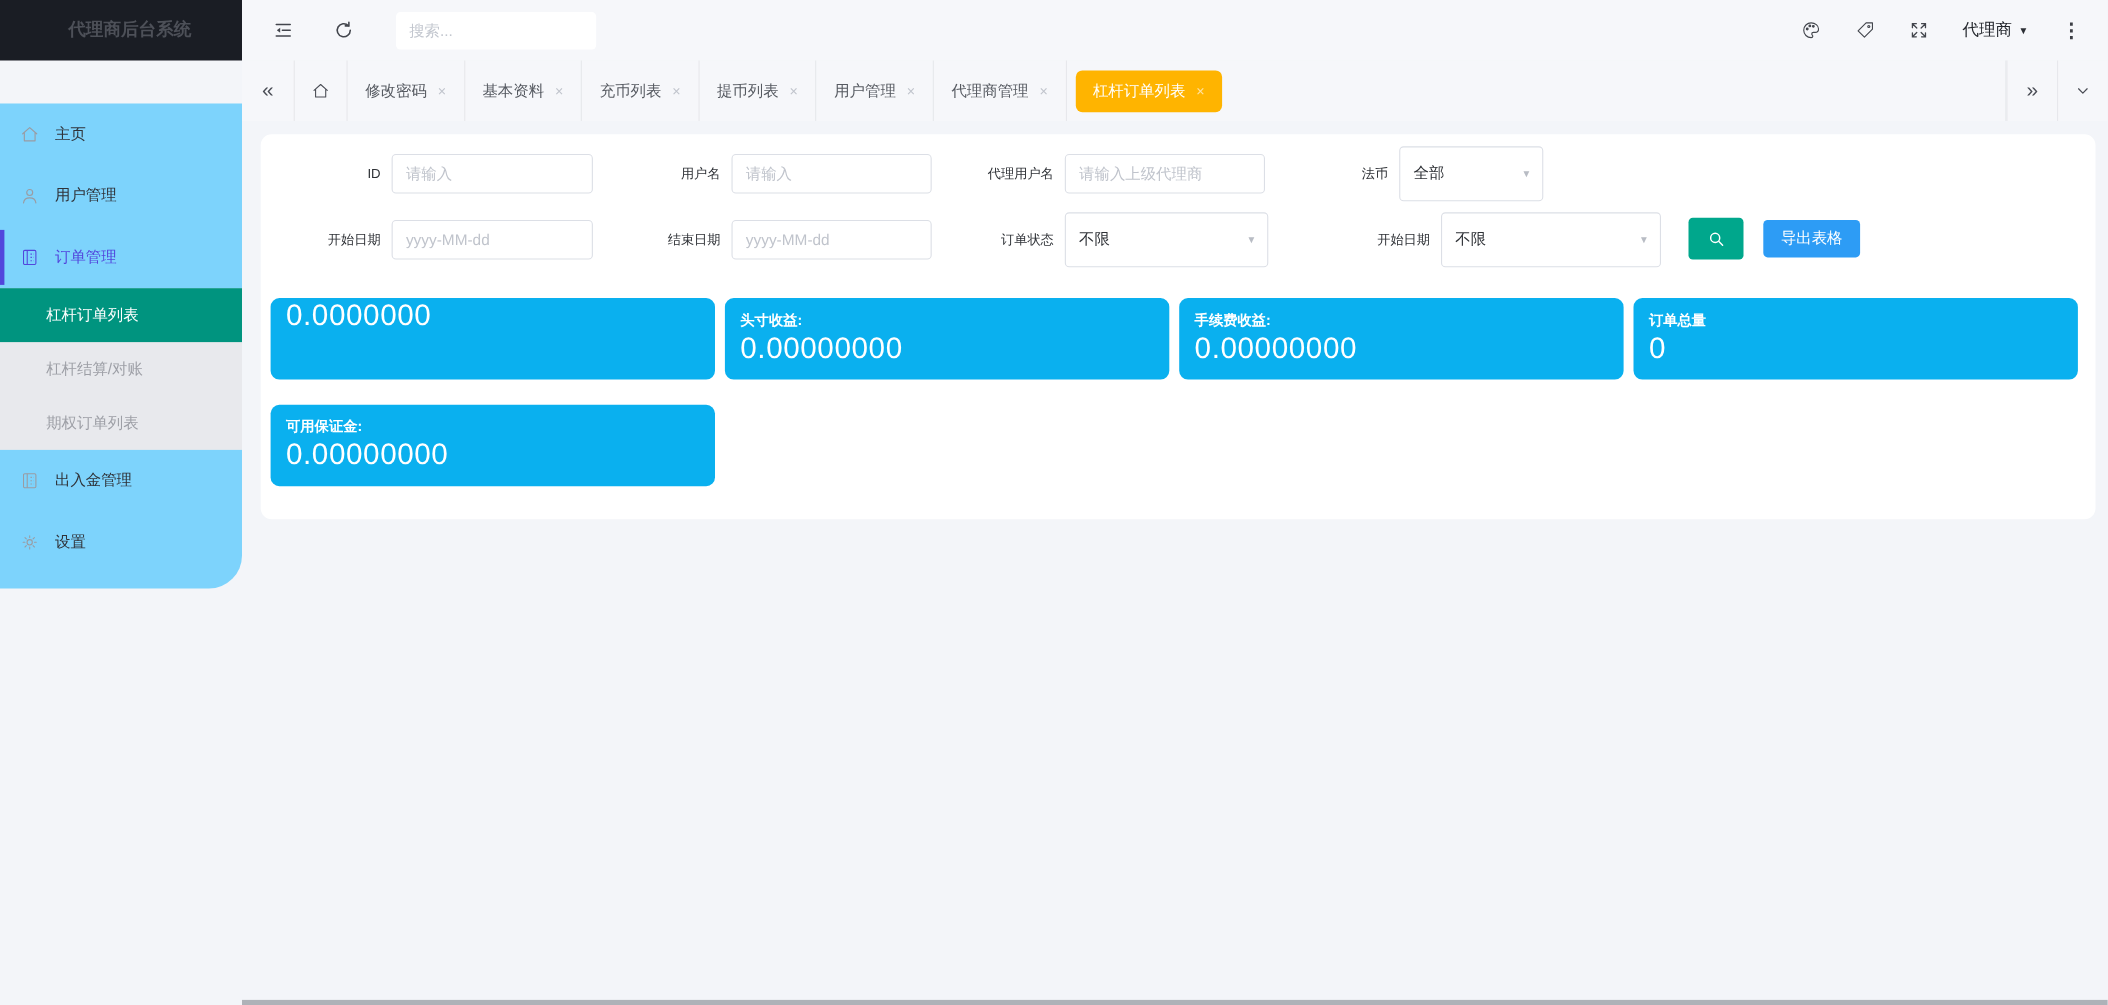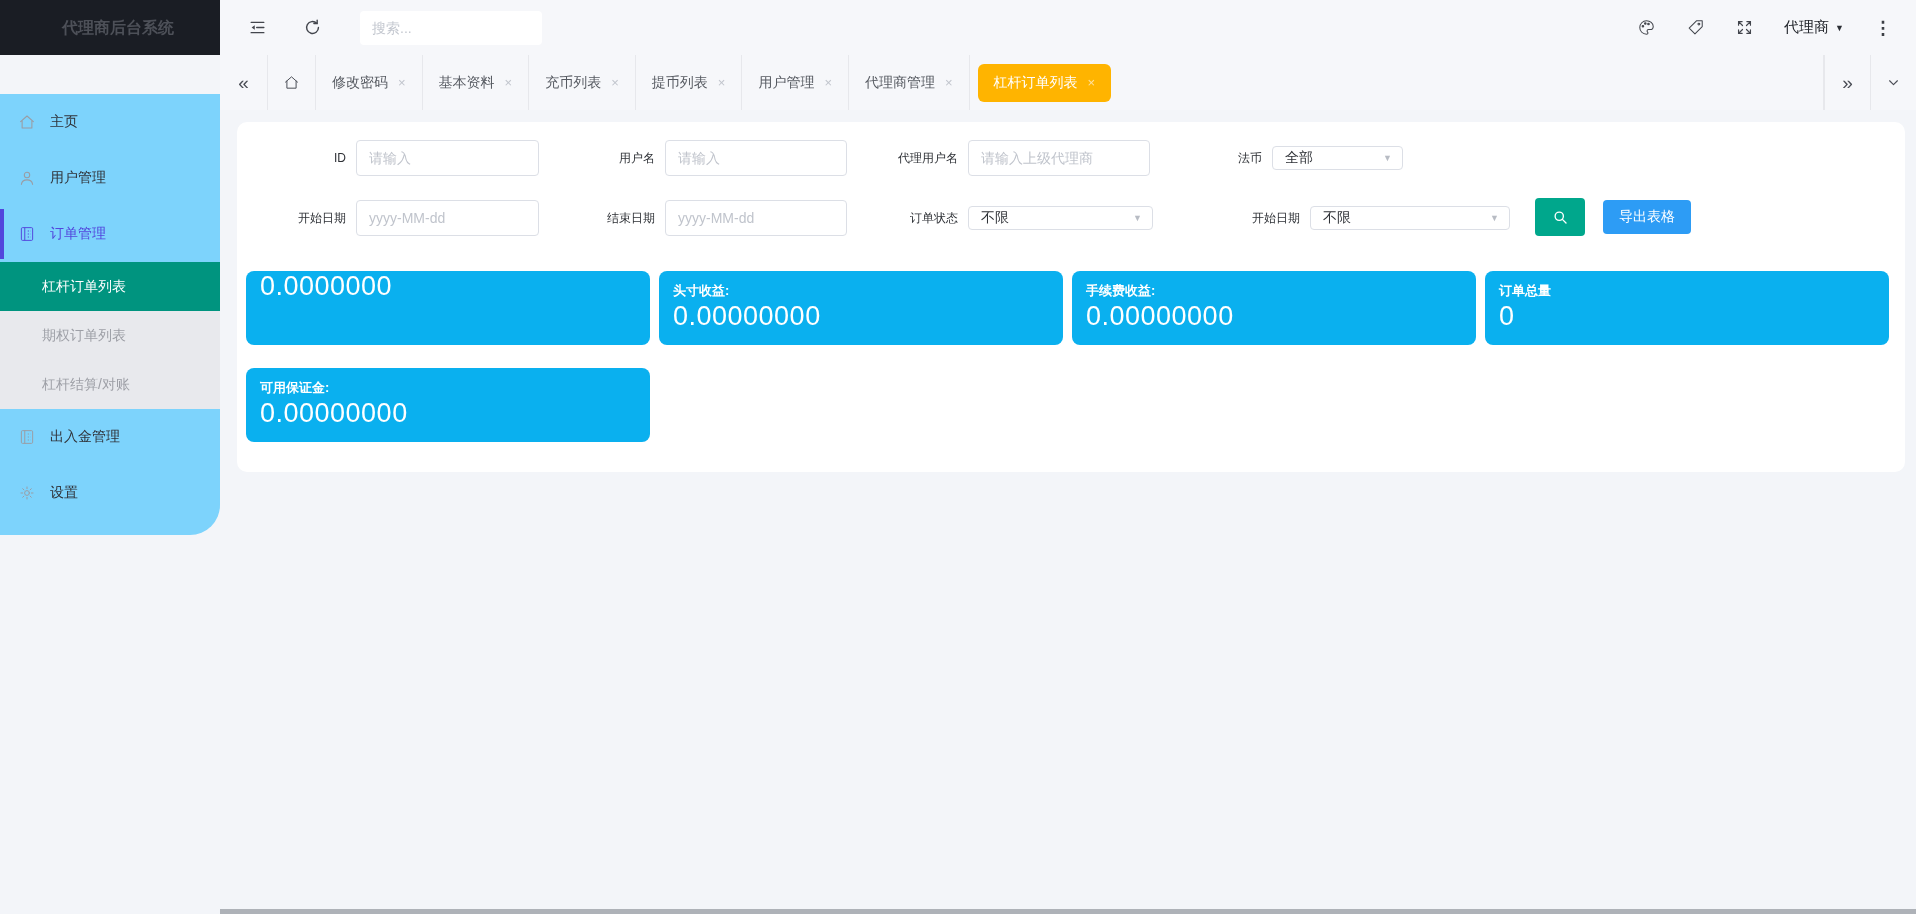--- a/index.html
+++ b/index.html
@@ -53,21 +53,21 @@
 
   
   .panel { position:absolute; left:17px; right:11px; top:122px; height:350px;
     background:#fff; border-radius:10px; }
   .fld { position:absolute; height:36px; display:flex; align-items:center; gap:10px; }
   .flabel { text-align:right; color:#2e3136; font-size:12px; }
   .finput { height:36px; border:1px solid #dcdfe6; border-radius:4px; padding:0 12px;
     font-size:14px; color:#333; outline:none; background:#fff;
     font-family:"Liberation Sans", sans-serif; }
   .finput::placeholder { color:#c0c4cc; }
-  .fselect { height:24px; border:1px solid #dcdfe6; border-radius:4px; background:#fff;
+  .fselect { height:50px; border:1px solid #dcdfe6; border-radius:4px; background:#fff;
     display:flex; align-items:center; justify-content:space-between; padding:0 10px 0 12px;
     color:#2e3136; cursor:pointer; }
   .sel-caret { font-size:9px; color:#b8bcc4; }
   .btn-search { position:absolute; left:1298px; top:76px; width:50px; height:38px;
     background:#00a78c; border:none; border-radius:4px; cursor:pointer;
     display:flex; align-items:center; justify-content:center; }
   .btn-search svg { width:18px; height:18px; }
   .btn-export { position:absolute; left:1366px; top:78px; width:88px; height:34px;
     background:#2d9cf5; color:#fff; border:none; border-radius:4px; font-size:14px;
     cursor:pointer; font-family:"Liberation Sans", sans-serif; }
@@ -114,22 +114,22 @@
               <rect x="4.5" y="3.5" width="15" height="17" rx="1.5"></rect>
               <path d="M9 3.5v17"></path>
               <path d="M13 8h3.5M13 12h3.5M13 16h3.5" stroke-dasharray="1.6 1.6"></path>
             </svg>
         </span>
         <span>订单管理</span>
       </div>
 
       <div class="submenu">
         <div class="sub-item active">杠杆订单列表</div>
+        <div class="sub-item">杠杆结算/对账</div>
         <div class="sub-item">期权订单列表</div>
-        <div class="sub-item">杠杆结算/对账</div>
       </div>
 
       <div class="m-item">
         <span class="mi-icon">
           <svg viewBox="0 0 24 24" fill="none" stroke="currentColor" stroke-width="1.3">
               <rect x="4.5" y="3.5" width="15" height="17" rx="1.5"></rect>
               <path d="M9 3.5v17"></path>
               <path d="M13 8h3.5M13 12h3.5M13 16h3.5" stroke-dasharray="1.6 1.6"></path>
             </svg>
         </span>

